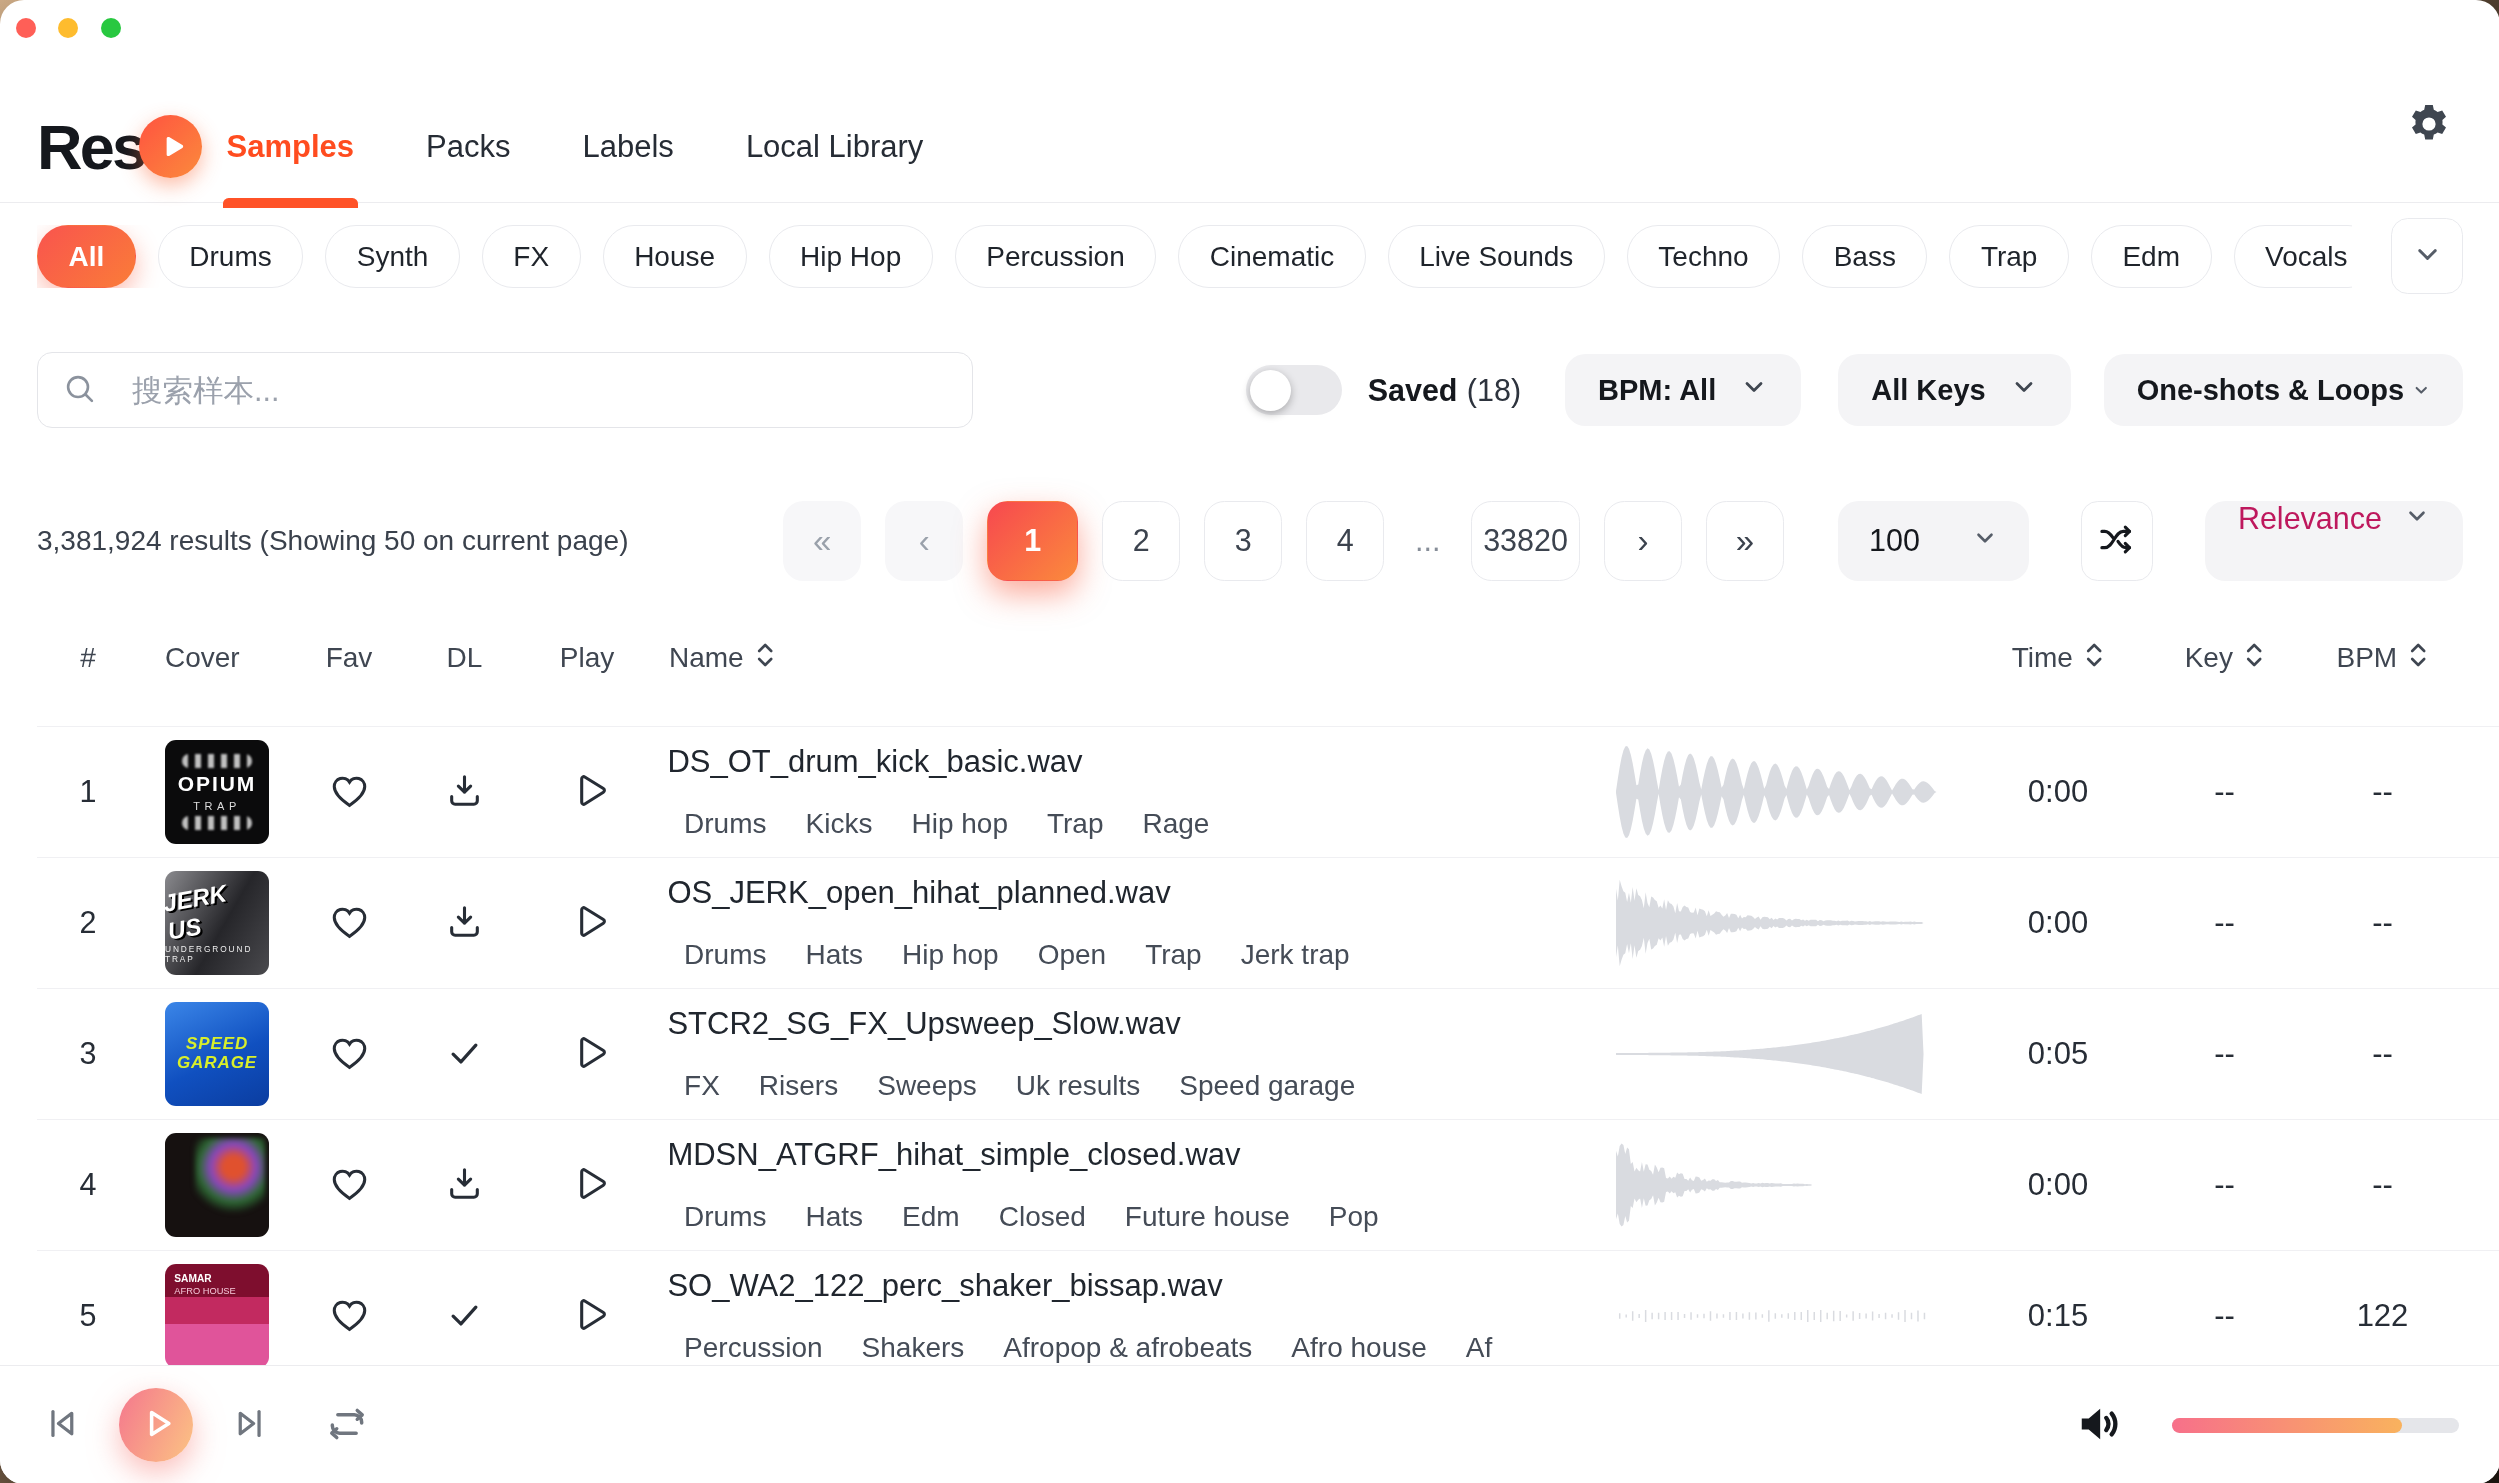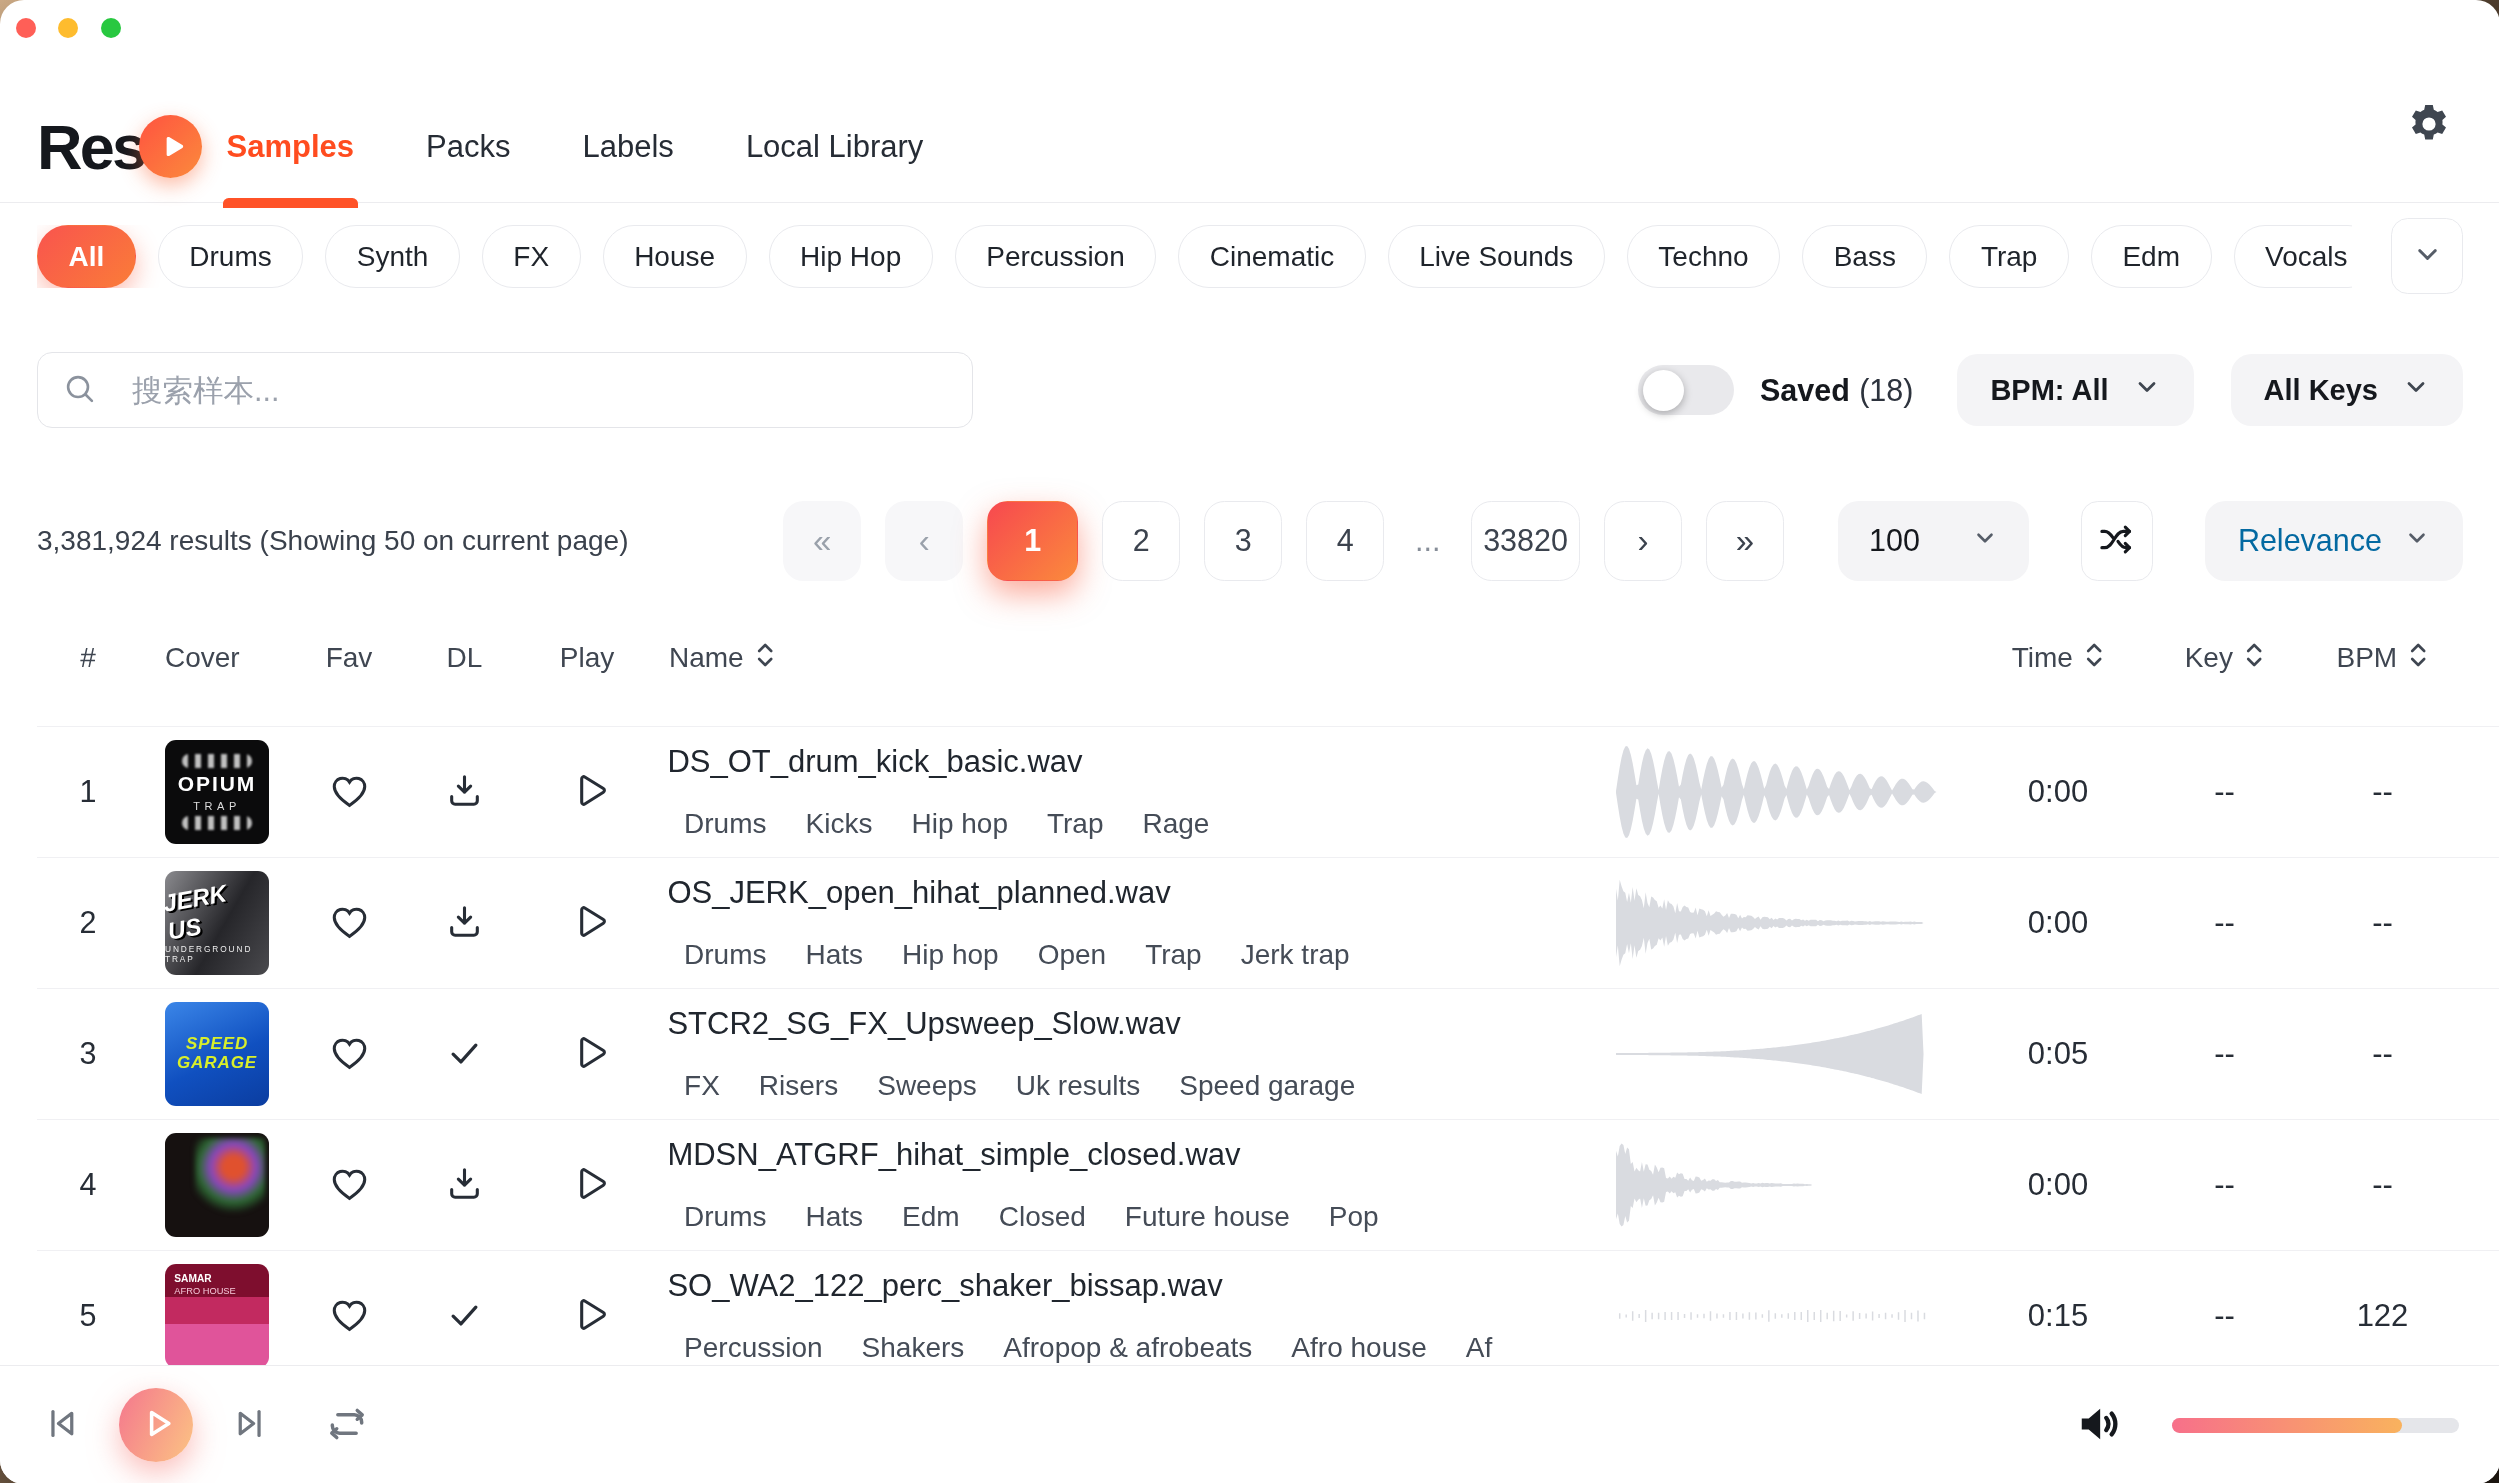--- a/index.html
+++ b/index.html
@@ -46,21 +46,21 @@
   .results-row{display:flex;align-items:center;height:115px;padding:33px 37px 0;}
   .results-text{font-size:28px;color:#3a414c;}
   .pagination{margin-left:auto;display:flex;align-items:center;gap:24px;}
   .pg{min-width:78px;height:80px;border-radius:20.4px;display:flex;align-items:center;justify-content:center;font-size:30.5px;color:#3c434e;background:#fff;border:1.9px solid #e9eaee;cursor:pointer;padding:0 11px;box-sizing:border-box;font-family:inherit;}
   .pg.nav-dis{background:#f7f7f9;border-color:transparent;color:#9aa1ab;font-size:33px;}
   .pg.nav-en{font-size:33px;color:#3c434e;}
   .pg.current{background:linear-gradient(135deg,#f7484f,#fb8a3c);border-color:transparent;color:#fff;font-weight:600;box-shadow:0 13px 31px rgba(250,90,60,.5);min-width:91px;}
   .pg.ellipsis{border:none;background:none;min-width:39px;color:#868d98;cursor:default;padding:0;}
   .pgsize{margin-left:30px;height:80px;border-radius:20.4px;background:#f4f4f6;display:flex;align-items:center;gap:52px;padding:0 31px;font-size:30.5px;color:#15181d;cursor:pointer;border:none;font-family:inherit;}
   .shuffle-btn{margin-left:28px;width:72px;height:80px;border-radius:16.7px;border:1.9px solid #e9eaee;background:#fff;display:flex;align-items:center;justify-content:center;cursor:pointer;}
-  .sort-pill{margin-left:28px;height:80px;border-radius:20.4px;background:#f4f4f6;display:flex;align-items:center;gap:22px;padding:0 33px;font-size:30.5px;font-weight:500;color:#0369a1;cursor:pointer;border:none;font-family:inherit;}
+  .sort-pill{margin-left:28px;height:80px;border-radius:20.4px;background:#f4f4f6;display:flex;gap:22px;padding:0 33px;font-size:30.5px;font-weight:500;color:#be185d;cursor:pointer;border:none;font-family:inherit;}
   
   .grid{display:grid;grid-template-columns:102px 157px 106px 125px 120px 962px 361px 176px 157px 159px;}
   .thead{margin-left:37px;height:120px;align-items:center;color:#3f4651;font-size:28px;font-weight:500;padding-bottom:7.4px;}
   .th{display:flex;align-items:center;justify-content:center;gap:11px;cursor:pointer;}
   .th.cov{justify-content:flex-start;padding-left:26px;}
   .th.nm{justify-content:flex-start;padding-left:22px;}
   .rows{margin-left:37px;height:649px;overflow:hidden;border-top:1.9px solid #f0f0f3;}
   .row{height:130px;border-bottom:1.9px solid #f0f0f3;align-items:center;}
   .cell{display:flex;align-items:center;justify-content:center;}
   .idx{font-size:30.5px;color:#272d36;}
@@ -187,20 +187,26 @@
         <span><svg width="28" height="28" viewBox="0 0 24 24">
               <path d="m6 9 6 6 6-6" stroke="#3f4650" stroke-width="2.4" fill="none" stroke-linecap="round" stroke-linejoin="round"></path>
             </svg></span>
       </button>
       <button class="pill keys">
         <span>All Keys</span>
         <span><svg width="28" height="28" viewBox="0 0 24 24">
               <path d="m6 9 6 6 6-6" stroke="#3f4650" stroke-width="2.4" fill="none" stroke-linecap="round" stroke-linejoin="round"></path>
             </svg></span>
       </button>
+      <button class="pill type">
+        <span>One-shots &amp; Loops</span>
+        <span><svg width="18.5" height="18.5" viewBox="0 0 24 24">
+              <path d="m6 9 6 6 6-6" stroke="#565d68" stroke-width="2.6" fill="none" stroke-linecap="round" stroke-linejoin="round"></path>
+            </svg></span>
+      </button>
     </div>
   </div>
 
   <div class="results-row">
     <span class="results-text">3,381,924 results (Showing 50 on current page)</span>
     <div class="pagination">
       <button class="pg nav-dis">«</button>
       <button class="pg nav-dis">‹</button>
       <button class="pg current">1</button>
       <button class="pg">2</button>

